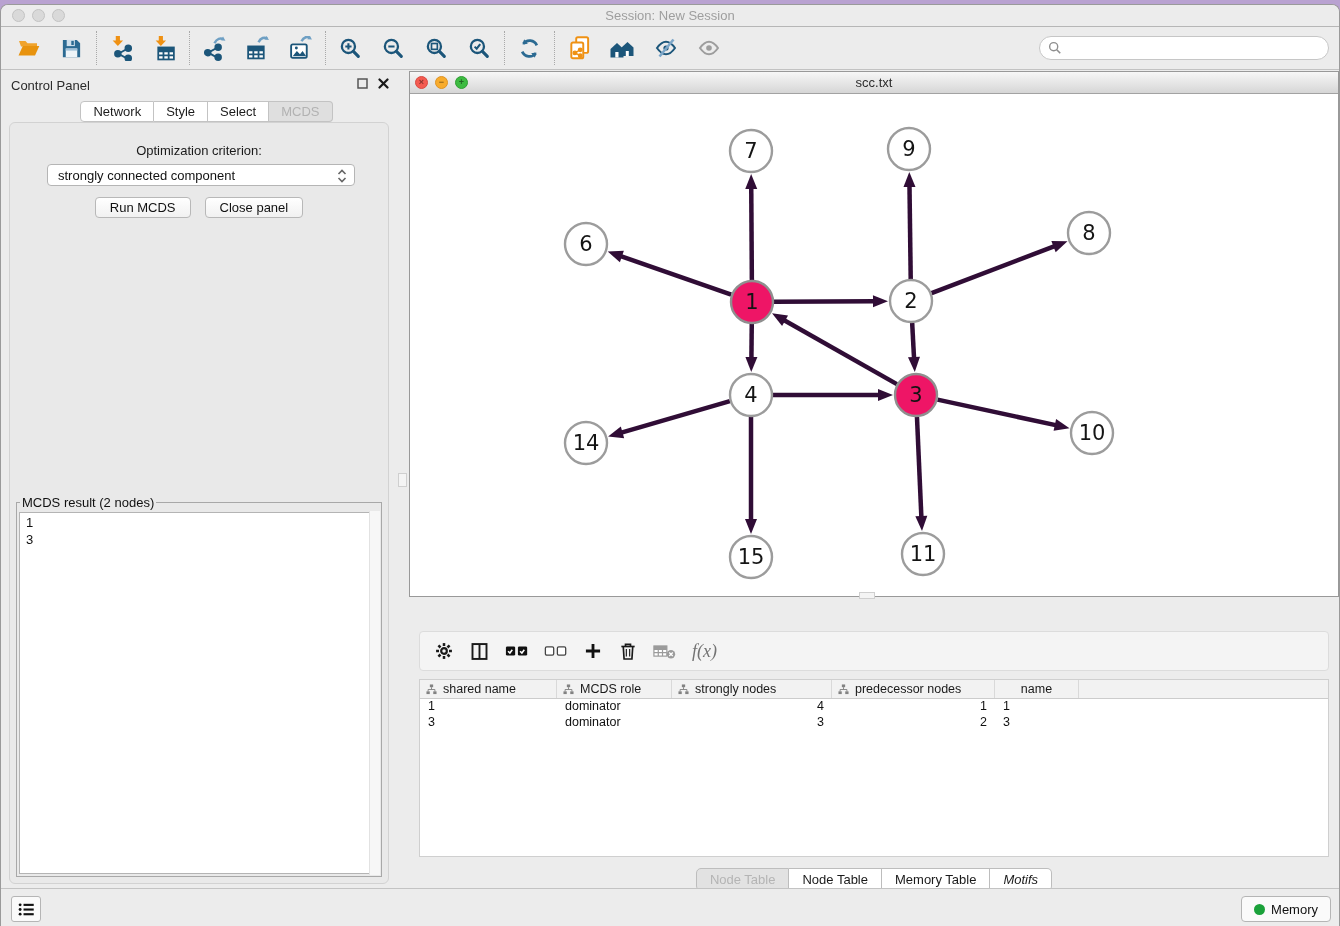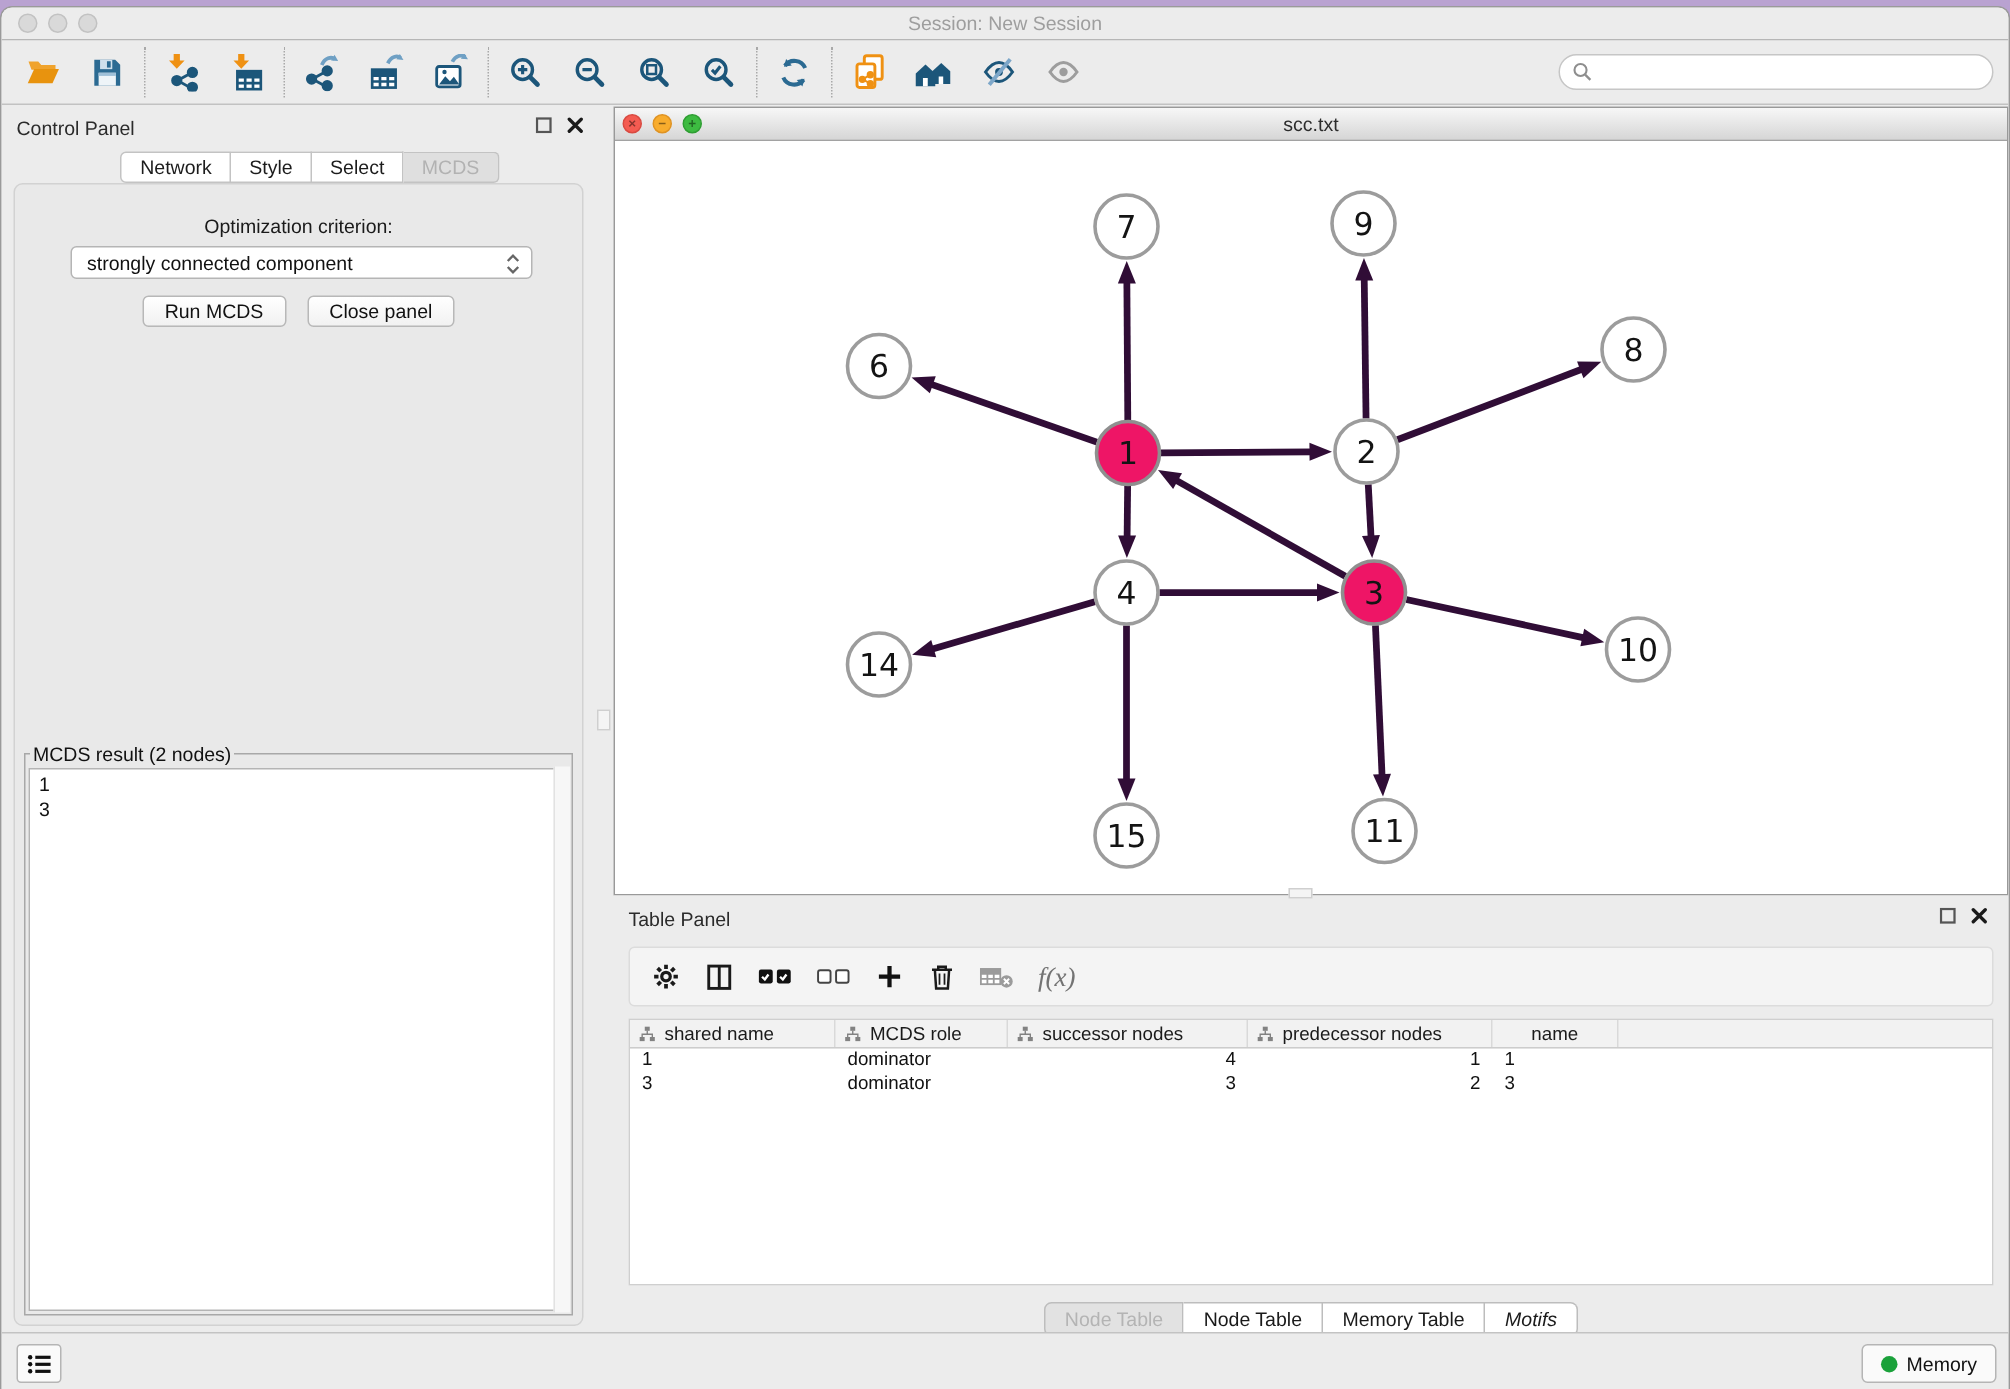--- a/index.html
+++ b/index.html
@@ -426,31 +426,20 @@
                 <circle cx="513" cy="460" r="21" fill="#ffffff" stroke="#9c9c9c" stroke-width="2.4"></circle>
                 <text x="513" y="460" text-anchor="middle" dy="0.35em" font-size="21" font-family="DejaVu Sans, sans-serif" fill="#141414">11</text>
               </g>
             </svg>
         </div>
       </div>
 
       <div class="h-split-handle"></div>
 
       <div class="table-panel">
-        <div class="panel-header">
-          <span class="ptitle">Table Panel</span>
-          <span class="ph-icons" style="right:14px;">
-            <svg width="11" height="11" viewBox="0 0 11 11">
-              <rect x="1" y="1" width="9" height="9" fill="none" stroke="#555" stroke-width="1.5"></rect>
-            </svg>
-            <svg width="11" height="11" viewBox="0 0 11 11">
-              <path d="M1.5 1.5l8 8M9.5 1.5l-8 8" stroke="#1a1a1a" stroke-width="2.2" stroke-linecap="round"></path>
-            </svg>
-          </span>
-        </div>
 
         <div class="tp-toolbar">
           <div class="tp-btn">
             <svg width="20" height="20" viewBox="0 0 24 24">
               <circle cx="12" cy="12" r="3.4" fill="none" stroke="#1a1a1a" stroke-width="2.6"></circle>
               <g stroke="#1a1a1a" stroke-width="3">
                 <line x1="12" y1="2.5" x2="12" y2="6"></line>
                   <line x1="12" y1="18" x2="12" y2="21.5"></line>
                 <line x1="2.5" y1="12" x2="6" y2="12"></line>
                   <line x1="18" y1="12" x2="21.5" y2="12"></line>
@@ -533,21 +522,21 @@
                 </svg>
                 <span>MCDS role</span>
               </div>
               <div class="th" style="width: 160px;">
                 <svg width="11" height="11" viewBox="0 0 12 12">
                   <rect x="4.2" y="0.5" width="3.6" height="3" fill="#828282"></rect>
                   <rect x="0.5" y="8" width="3.6" height="3" fill="#828282"></rect>
                   <rect x="7.9" y="8" width="3.6" height="3" fill="#828282"></rect>
                   <path d="M6 3.5v2.5M2.3 8V6h7.4v2" stroke="#828282" fill="none"></path>
                 </svg>
-                <span>successor nodes</span>
+                <span>strongly nodes</span>
               </div>
               <div class="th" style="width: 163px;">
                 <svg width="11" height="11" viewBox="0 0 12 12">
                   <rect x="4.2" y="0.5" width="3.6" height="3" fill="#828282"></rect>
                   <rect x="0.5" y="8" width="3.6" height="3" fill="#828282"></rect>
                   <rect x="7.9" y="8" width="3.6" height="3" fill="#828282"></rect>
                   <path d="M6 3.5v2.5M2.3 8V6h7.4v2" stroke="#828282" fill="none"></path>
                 </svg>
                 <span>predecessor nodes</span>
               </div>

